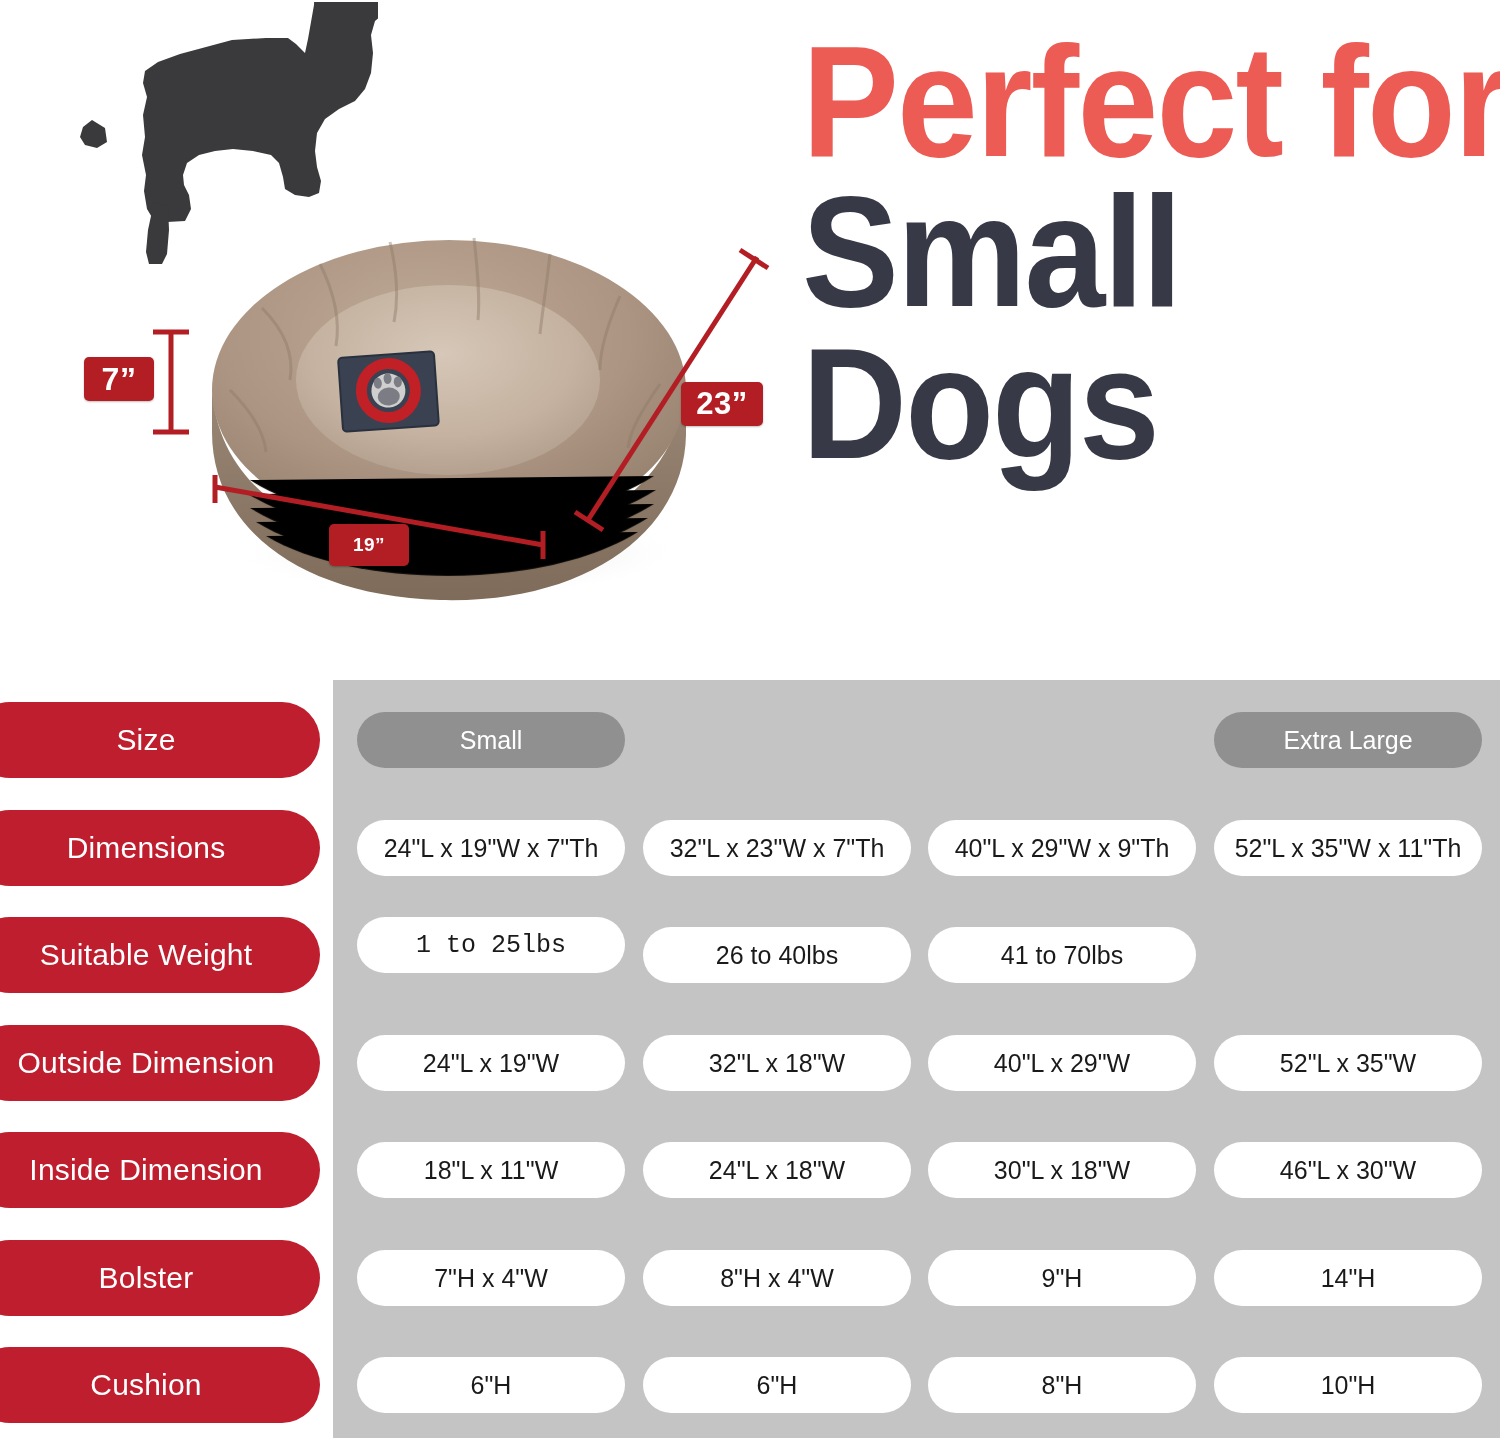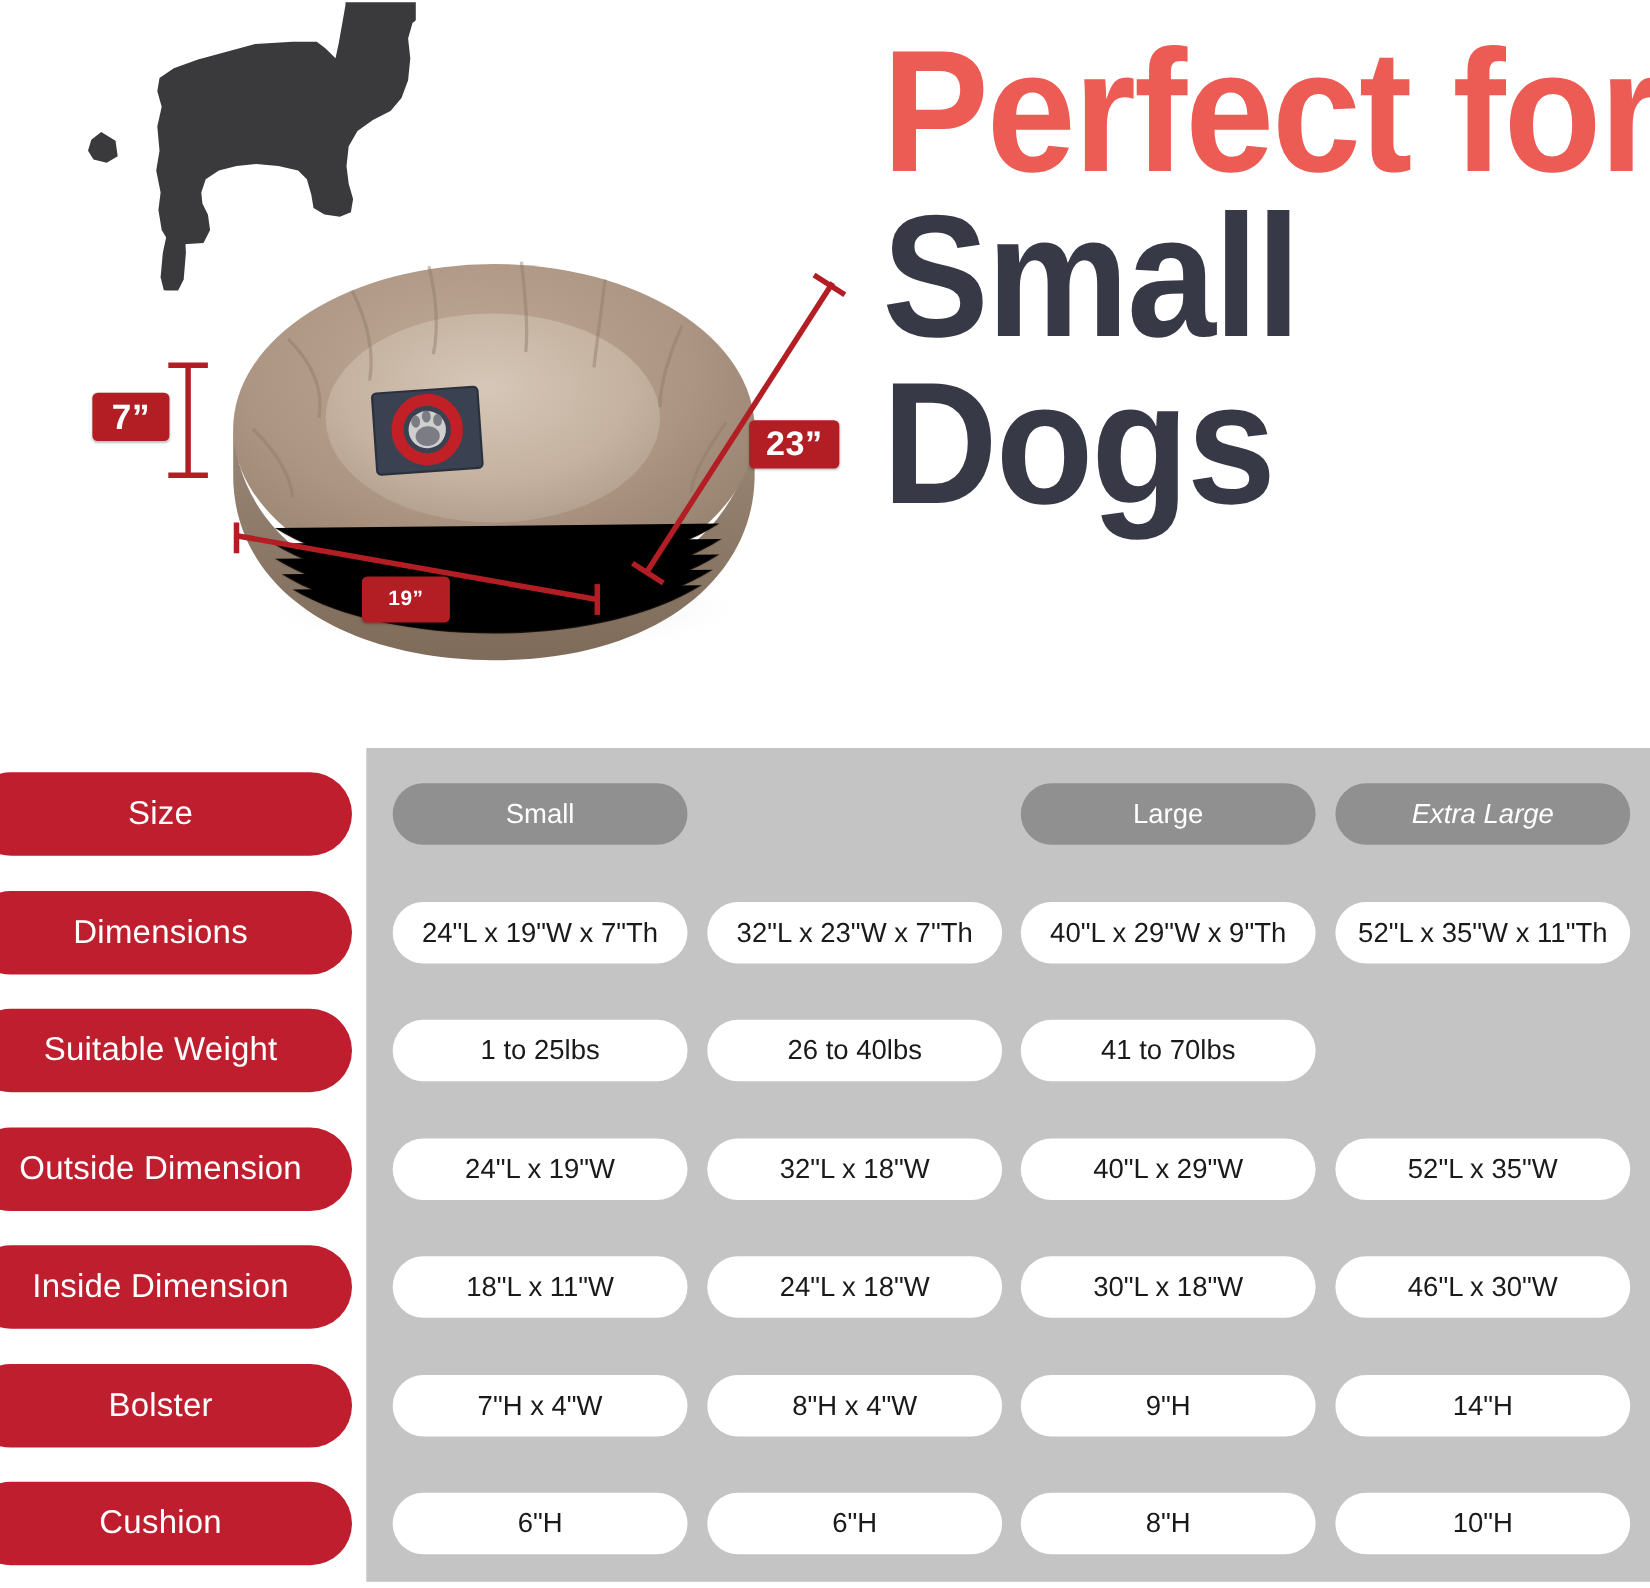--- a/index.html
+++ b/index.html
@@ -253,39 +253,36 @@
   <div class="meas-label" id="meas-7">7”</div>
   <div class="meas-label" id="meas-19">19”</div>
   <div class="meas-label" id="meas-23">23”</div>
 </div>
 
 <div id="spec-table">
   <div id="table-bg">
       <div class="header-pill" style="left: 24px; width: 268px; top: 32px;">
         <span>Small</span>
       </div>
-      <div class="header-pill" style="left: 595px; width: 268px; top: 32px;">
-        <span>Large</span>
-      </div>
-      <div class="header-pill" style="left: 881px; width: 268px; top: 32px; font-style: italic;">
+      <div class="header-pill" style="left: 881px; width: 268px; top: 32px;">
         <span>Extra Large</span>
       </div>
       <div class="cell-pill" style="left: 24px; width: 268px; top: 140px;">
         <span>24"L x 19"W x 7"Th</span>
       </div>
       <div class="cell-pill" style="left: 310px; width: 268px; top: 140px;">
         <span>32"L x 23"W x 7"Th</span>
       </div>
       <div class="cell-pill" style="left: 595px; width: 268px; top: 140px;">
         <span>40"L x 29"W x 9"Th</span>
       </div>
       <div class="cell-pill" style="left: 881px; width: 268px; top: 140px;">
         <span>52"L x 35"W x 11"Th</span>
       </div>
-      <div class="cell-pill" style="left: 24px; width: 268px; top: 247px;">
+      <div class="cell-pill" style="left: 24px; width: 268px; top: 237px; font-family: Liberation Mono, monospace;">
         <span>1 to 25lbs</span>
       </div>
       <div class="cell-pill" style="left: 310px; width: 268px; top: 247px; justify-content: center;">
         <span>26 to 40lbs</span>
       </div>
       <div class="cell-pill" style="left: 595px; width: 268px; top: 247px;">
         <span>41 to 70lbs</span>
       </div>
       <div class="cell-pill" style="left: 24px; width: 268px; top: 355px;">
         <span>24"L x 19"W</span>

